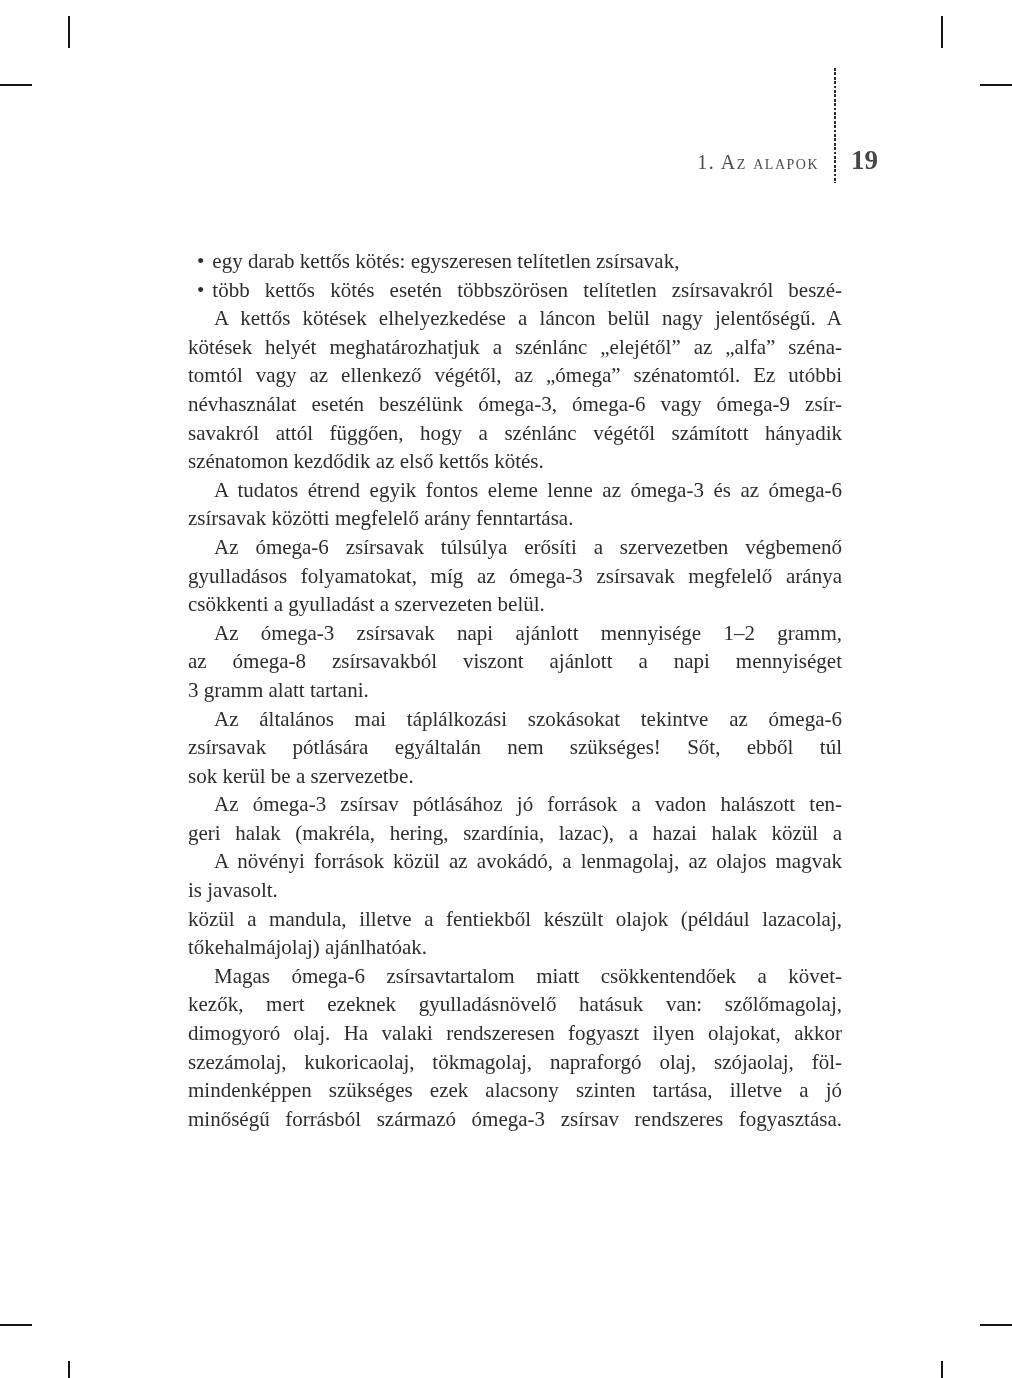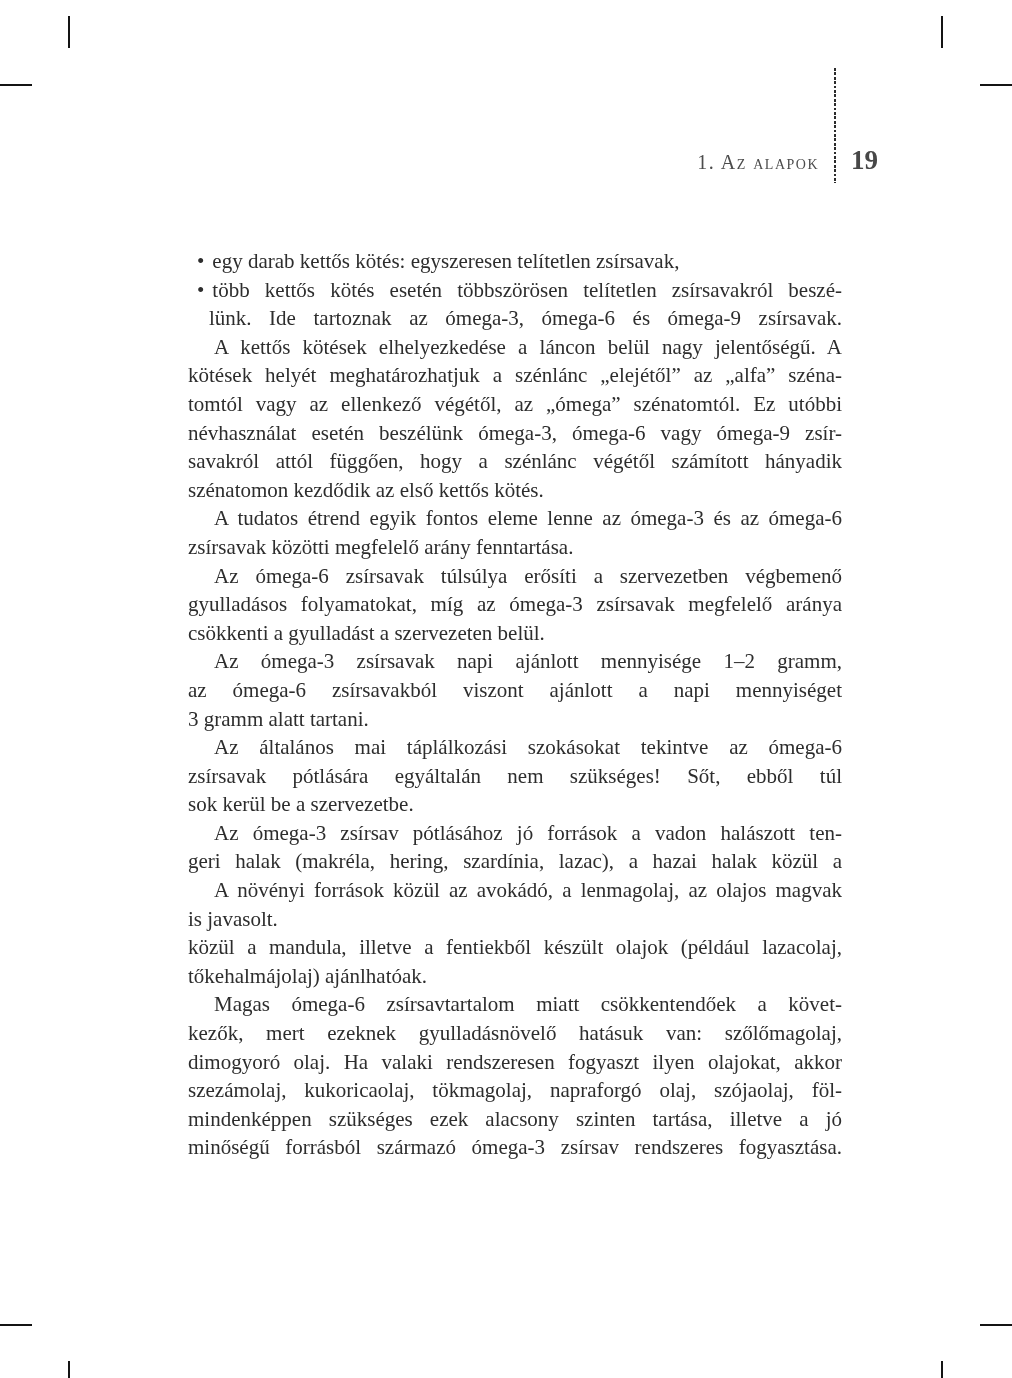--- a/index.html
+++ b/index.html
@@ -81,34 +81,33 @@
   <div class="mark m-br-h"></div>
   <div class="mark m-br-v"></div>
 
   <div class="running-head">1. Az alapok</div>
   <div class="header-rule"></div>
   <div class="page-number">19</div>
 
   <div class="body-text">
       <div class="line bullet-line"><span class="bullet">•</span><span>egy darab kettős kötés: egyszeresen telítetlen zsírsavak,</span></div>
       <div class="line just bullet-line"><span class="bullet">•</span><span>több kettős kötés esetén többszörösen telítetlen zsírsavakról beszé-</span></div>
-      <div class="line just cont"><span>lünk. Ide tartoznak az ómega-3, ómega-6 és ómega-9 zsírsavak.</span></div>
       <div class="line just indent"><span>A kettős kötések elhelyezkedése a láncon belül nagy jelentőségű. A</span></div>
       <div class="line just"><span>kötések helyét meghatározhatjuk a szénlánc „elejétől” az „alfa” széna-</span></div>
       <div class="line just"><span>tomtól vagy az ellenkező végétől, az „ómega” szénatomtól. Ez utóbbi</span></div>
       <div class="line just"><span>névhasználat esetén beszélünk ómega-3, ómega-6 vagy ómega-9 zsír-</span></div>
       <div class="line just"><span>savakról attól függően, hogy a szénlánc végétől számított hányadik</span></div>
       <div class="line"><span>szénatomon kezdődik az első kettős kötés.</span></div>
       <div class="line just indent"><span>A tudatos étrend egyik fontos eleme lenne az ómega-3 és az ómega-6</span></div>
       <div class="line"><span>zsírsavak közötti megfelelő arány fenntartása.</span></div>
       <div class="line just indent"><span>Az ómega-6 zsírsavak túlsúlya erősíti a szervezetben végbemenő</span></div>
       <div class="line just"><span>gyulladásos folyamatokat, míg az ómega-3 zsírsavak megfelelő aránya</span></div>
       <div class="line"><span>csökkenti a gyulladást a szervezeten belül.</span></div>
       <div class="line just indent"><span class="b">Az ómega-3 zsírsavak napi ajánlott mennyisége 1–2 gramm,</span></div>
-      <div class="line just"><span class="b">az ómega-6 zsírsavakból viszont ajánlott a napi mennyiséget</span></div>
+      <div class="line just"><span class="b">az ómega-8 zsírsavakból viszont ajánlott a napi mennyiséget</span></div>
       <div class="line"><span class="b">3 gramm alatt tartani.</span></div>
       <div class="line just indent"><span>Az általános mai táplálkozási szokásokat tekintve az </span><span class="b">ómega-6</span></div>
       <div class="line just"><span class="b">zsírsavak pótlására egyáltalán nem szükséges</span><span>! Sőt, ebből túl</span></div>
       <div class="line"><span>sok kerül be a szervezetbe.</span></div>
       <div class="line just indent"><span>Az </span><span class="b">ómega-3 zsírsav</span><span> pótlásához jó források a vadon halászott ten-</span></div>
       <div class="line just"><span>geri halak (makréla, hering, szardínia, lazac), a hazai halak közül a</span></div>
       <div class="line just indent"><span>A növényi források közül az avokádó, a lenmagolaj, az olajos magvak</span></div>
       <div class="line"><span>is javasolt.</span></div>
       <div class="line just"><span>közül a mandula, illetve a fentiekből készült olajok (például lazacolaj,</span></div>
       <div class="line"><span>tőkehalmájolaj) ajánlhatóak.</span></div>

